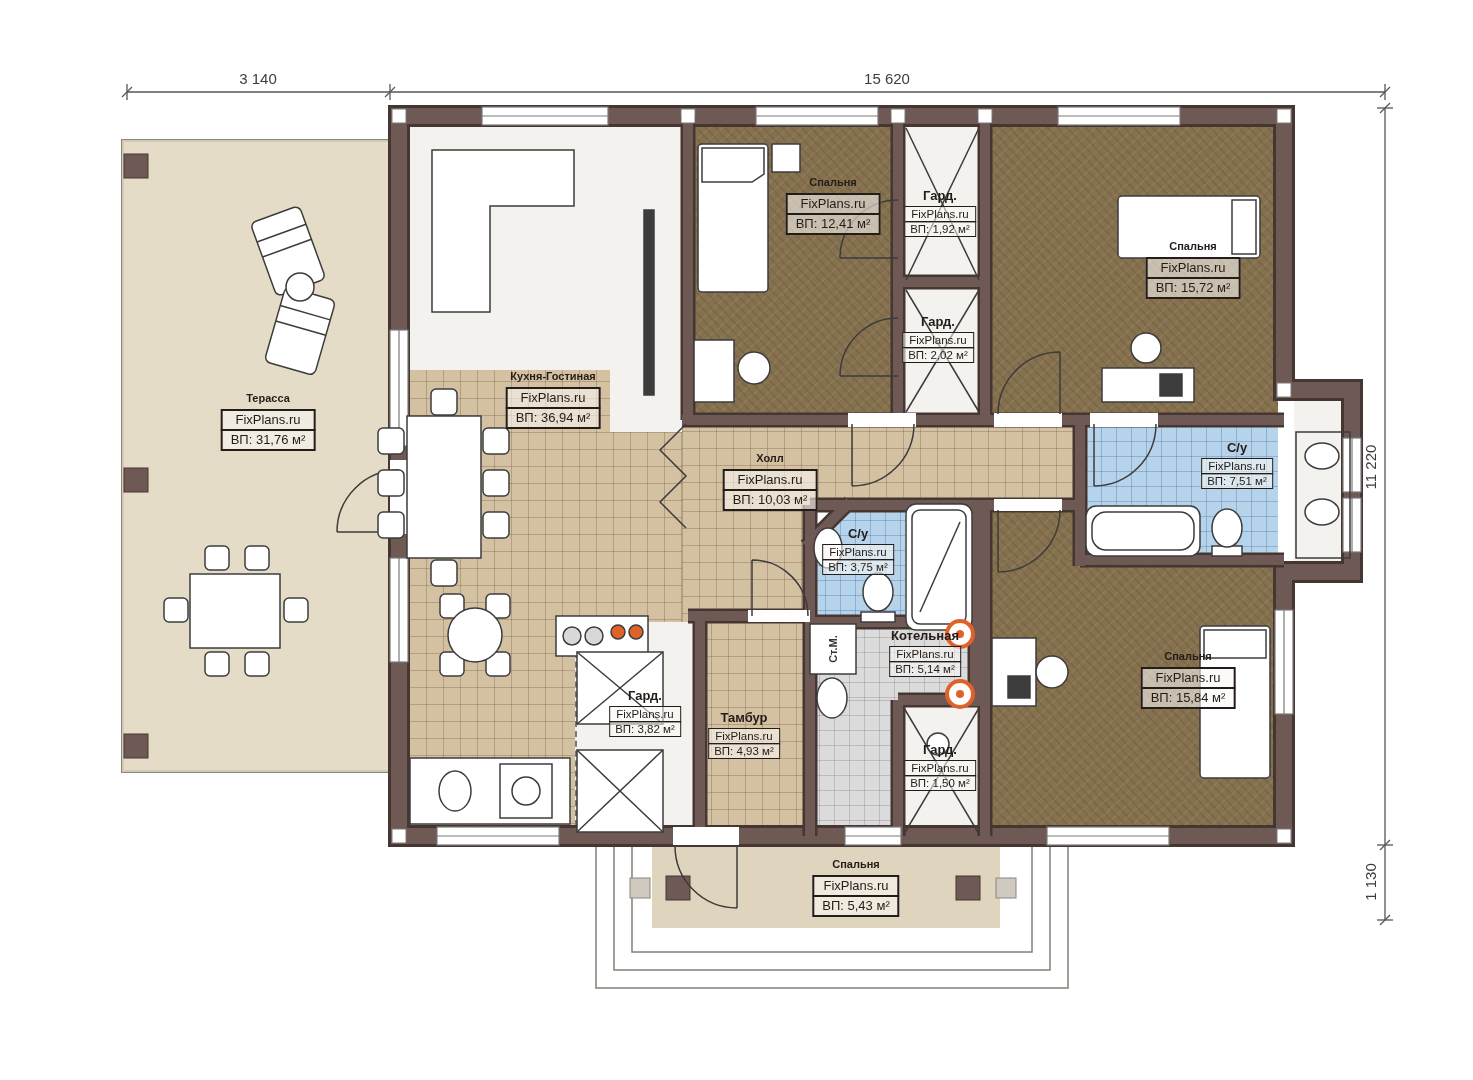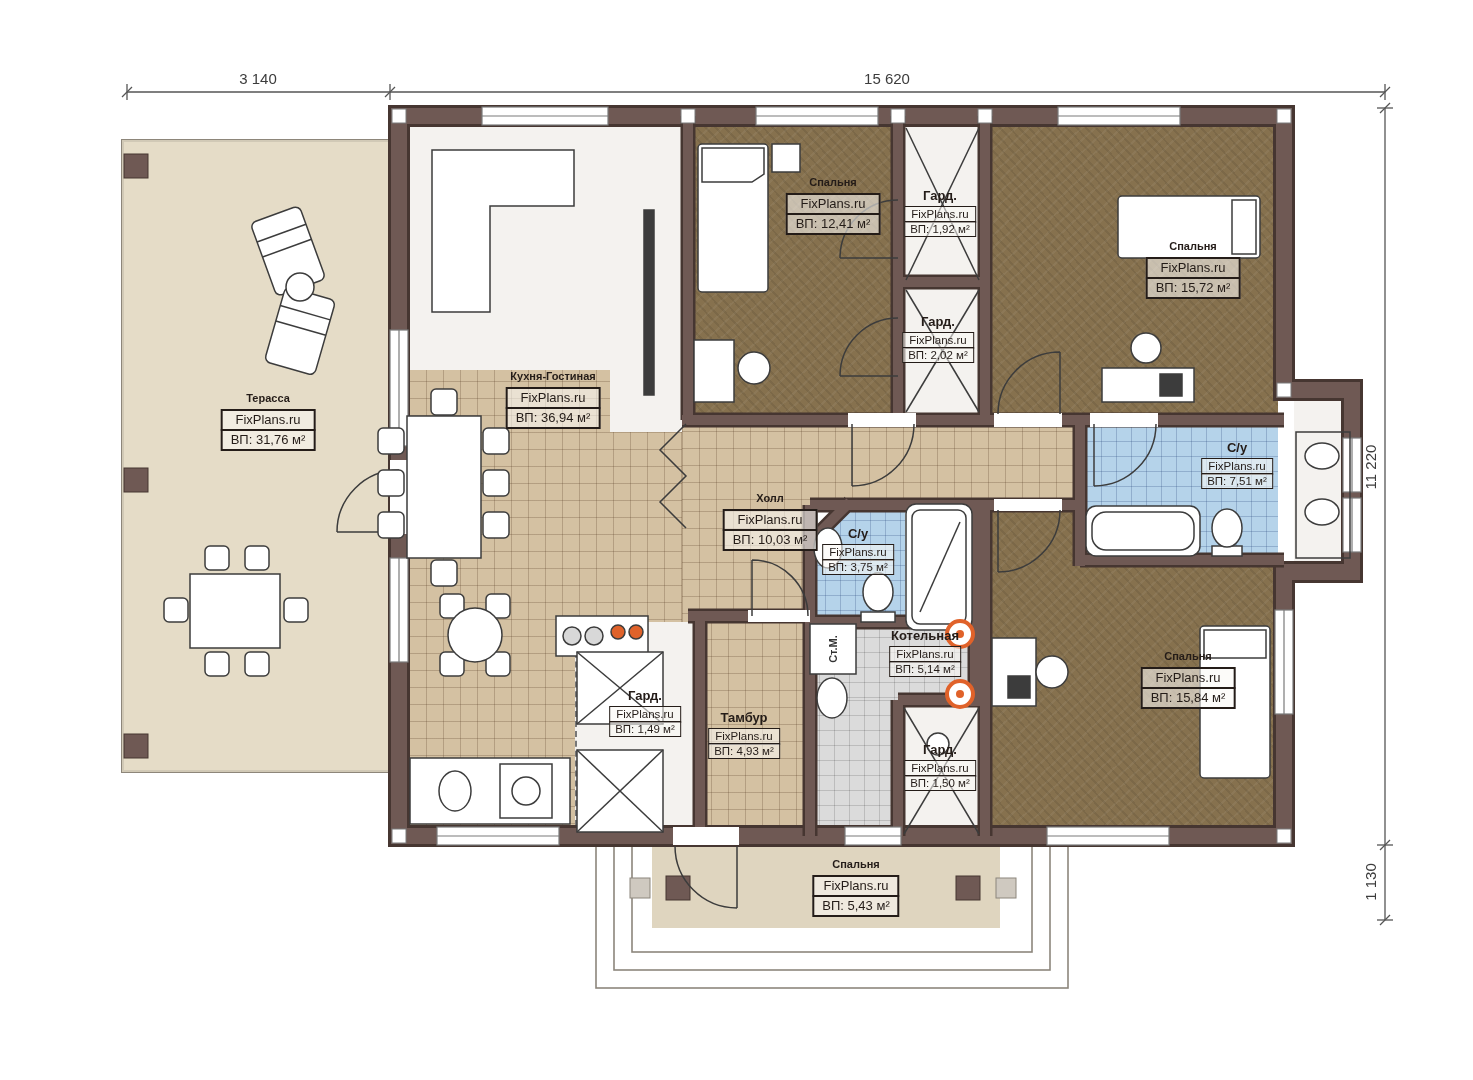--- a/index.html
+++ b/index.html
@@ -314,39 +314,39 @@
     <div class="rboxes"><div class="rbox">FixPlans.ru</div><div class="rbox">ВП: 1,92 м²</div></div>
   </div>
   <div class="rlabel small" style="left:938px;top:314px;">
     <div class="rname">Гард.</div>
     <div class="rboxes"><div class="rbox">FixPlans.ru</div><div class="rbox">ВП: 2,02 м²</div></div>
   </div>
   <div class="rlabel" style="left:1193px;top:240px;">
     <div class="rname">Спальня</div>
     <div class="rboxes"><div class="rbox">FixPlans.ru</div><div class="rbox">ВП: 15,72 м²</div></div>
   </div>
-  <div class="rlabel" style="left:770px;top:452px;margin-top:40px;">
+  <div class="rlabel" style="left:770px;top:452px;">
     <div class="rname">Холл</div>
     <div class="rboxes"><div class="rbox">FixPlans.ru</div><div class="rbox">ВП: 10,03 м²</div></div>
   </div>
   <div class="rlabel small" style="left:1237px;top:440px;">
     <div class="rname">С/у</div>
     <div class="rboxes"><div class="rbox">FixPlans.ru</div><div class="rbox">ВП: 7,51 м²</div></div>
   </div>
   <div class="rlabel small" style="left:858px;top:526px;">
     <div class="rname">С/у</div>
     <div class="rboxes"><div class="rbox">FixPlans.ru</div><div class="rbox">ВП: 3,75 м²</div></div>
   </div>
   <div class="rlabel small" style="left:911px;top:628px;margin-left:14px;">
     <div class="rname">Котельная</div>
     <div class="rboxes"><div class="rbox">FixPlans.ru</div><div class="rbox">ВП: 5,14 м²</div></div>
   </div>
   <div class="rlabel small" style="left:645px;top:688px;">
     <div class="rname">Гард.</div>
-    <div class="rboxes"><div class="rbox">FixPlans.ru</div><div class="rbox">ВП: 1,49 м²</div></div>
+    <div class="rboxes"><div class="rbox">FixPlans.ru</div><div class="rbox">ВП: 3,82 м²</div></div>
   </div>
   <div class="rlabel small" style="left:744px;top:710px;">
     <div class="rname">Тамбур</div>
     <div class="rboxes"><div class="rbox">FixPlans.ru</div><div class="rbox">ВП: 4,93 м²</div></div>
   </div>
   <div class="rlabel small" style="left:940px;top:742px;">
     <div class="rname">Гард.</div>
     <div class="rboxes"><div class="rbox">FixPlans.ru</div><div class="rbox">ВП: 1,50 м²</div></div>
   </div>
   <div class="rlabel" style="left:1188px;top:650px;">

